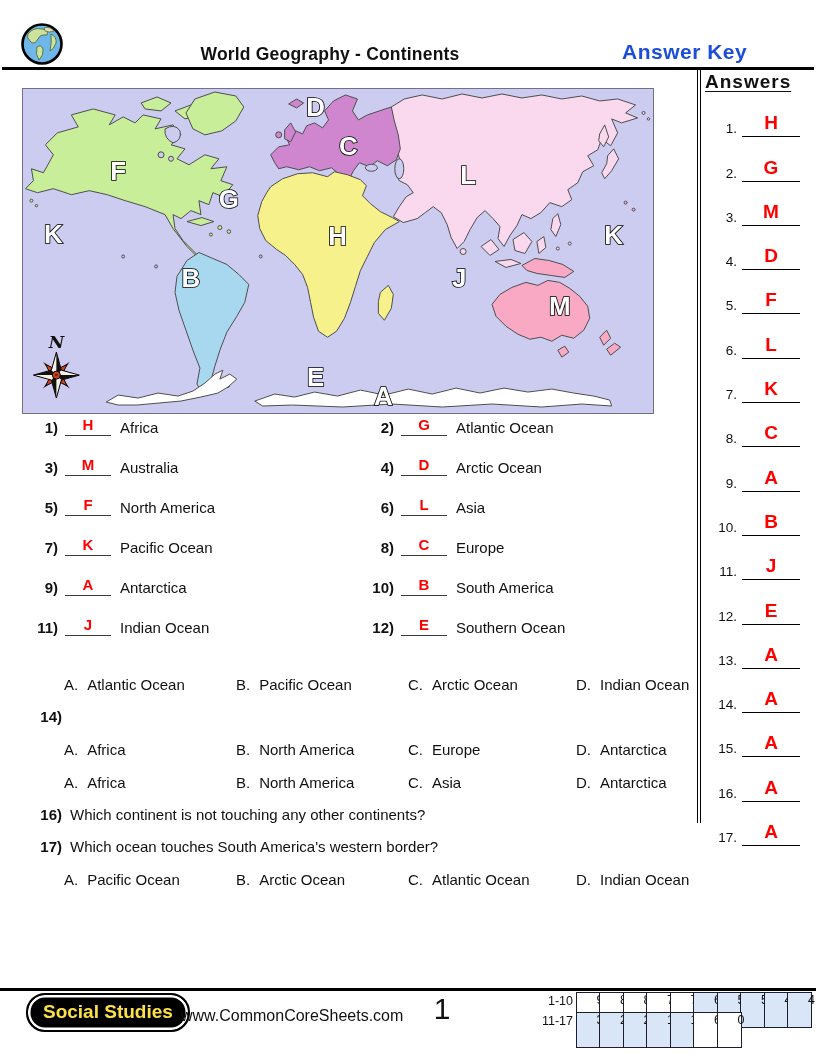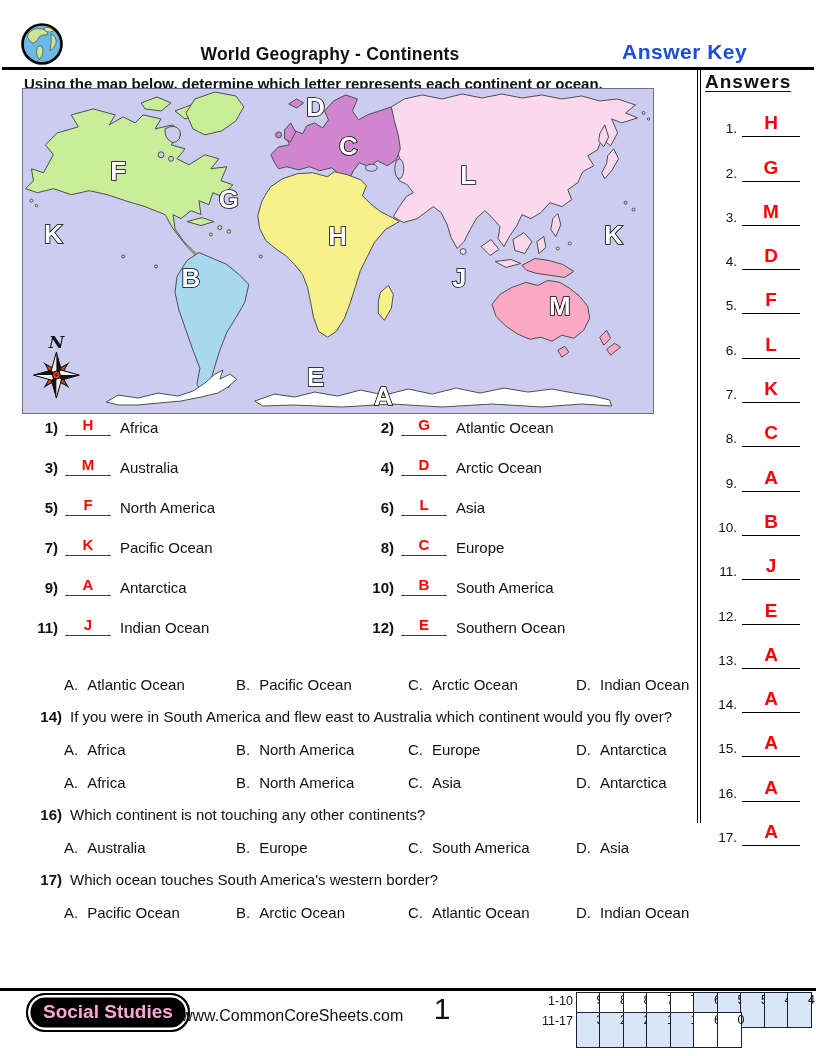--- a/index.html
+++ b/index.html
@@ -51,21 +51,21 @@
   .answers-inner { border-left:1.5px solid #000; height:100%; padding-left:4px; }
   .answers-title { font-size:19px; font-weight:bold; text-decoration:underline; text-underline-offset:3px;
                    letter-spacing:1px; padding-top:1px; }
   .ans-item { height:44.3px; display:flex; align-items:flex-end; padding-left:4px; }
   .ans-num { width:28px; min-width:28px; text-align:right; font-size:13.5px; margin-right:5px; padding-bottom:1px; }
   .ans-line { width:58px; border-bottom:1.8px solid #000; text-align:center; color:#ff0000;
               font-weight:bold; font-size:19px; line-height:1; padding-bottom:4px; }
 
   
   .footer-rule { position:absolute; left:0; right:0; top:988px; height:3px; background:#000; }
-  .badge { position:absolute; left:26px; top:993px; background:#000; color:#f9a8d4; font-weight:bold;
+  .badge { position:absolute; left:26px; top:993px; background:#000; color:#fde047; font-weight:bold;
            font-size:19px; padding:6px 15px 7px; border-radius:19px; border:2px solid #000;
            box-shadow: inset 0 0 0 2.5px #fff; }
   .website { position:absolute; left:181px; top:1007px; font-size:16px; }
   .page-num { position:absolute; left:400px; top:992px; width:84px; text-align:center; font-size:30px; }
   .score-table { position:absolute; right:4px; top:992px; }
   .score-row { display:flex; height:18px; margin-bottom:2px; }
   .score-label { width:44px; text-align:right; font-size:12.5px; line-height:18px; margin-right:4px; }
   .score-cell { width:25px; height:36px; border:1.5px solid #1d1d2b; margin-left:-1.5px;
                 text-align:center; font-size:12.5px; line-height:15px; background:#fff;padding-left:20px; }
   .score-cell.hl { background:#d8e6f7; }
@@ -81,21 +81,20 @@
       <path d="M8,12 Q13,5 22,7 Q29,8 27,13 Q20,12 18,17 Q14,24 10,19 Q6,15 8,12 Z" fill="#cde39b" stroke="#42622e" stroke-width="0.8"></path>
       <path d="M17,25 Q21,22 23,27 Q24,33 19,38 Q15,32 17,25 Z" fill="#cde39b" stroke="#42622e" stroke-width="0.8"></path>
       <path d="M31,12 Q37,15 36,21 Q34,27 30,29 Q32,20 31,12 Z" fill="#cde39b" stroke="#42622e" stroke-width="0.8"></path>
       <path d="M24,6 Q30,4 34,9 Q29,11 25,9 Z" fill="#e8e0b0" stroke="#42622e" stroke-width="0.7"></path>
     </svg>
   </div>
   <div class="title">World Geography - Continents</div>
   <div class="name-label">Name:</div>
   <div class="answer-key">Answer Key</div>
   <div class="header-rule"></div>
-  <div class="instruction">Using the map below, determine which letter represents each continent or ocean.</div>
 
   <div class="map-wrap">
     <svg width="629" height="323" viewBox="0 0 630 324">
 
       <path class="coast land-na" d="M2,100 L10,92 L8,80 L20,84 L30,66 L22,56 L34,44 L55,38 L48,26 L70,20 L92,26 L86,36 L100,28 L112,34 L120,26 L138,30 L132,40 L150,36 L158,46 L148,56 L162,60 L154,70 L166,76 L182,66 L196,70 L188,80 L204,78 L198,92 L210,96 L200,108 L190,104 L186,116 L176,112 L178,126 L168,122 L158,130 L150,126 L152,140 L160,152 L170,162 L180,172 L188,178 L193,184 L186,182 L176,170 L164,158 L150,140 L142,126 L122,118 L102,112 L84,106 L66,102 L48,106 L30,100 L14,104 Z"></path>
       <path class="coast land-na" d="M118,14 L134,8 L148,14 L138,22 L122,20 Z"></path>
       <path class="coast land-na" d="M152,22 L168,16 L178,26 L162,30 Z"></path>
       <path class="coast land-na" d="M170,40 L163,24 L172,10 L192,3 L213,7 L221,18 L213,32 L199,42 L182,46 Z"></path>
       <path class="coast water" d="M142,40 Q152,34 157,42 Q159,52 150,54 Q141,50 142,40 Z"></path>
       <circle class="coast water" cx="138" cy="66" r="3"></circle>
@@ -242,47 +241,40 @@
       <div class="q-choices">
         <span class="choice"><span class="c-key">A.</span><span>Atlantic Ocean</span></span>
         <span class="choice"><span class="c-key">B.</span><span>Pacific Ocean</span></span>
         <span class="choice"><span class="c-key">C.</span><span>Arctic Ocean</span></span>
         <span class="choice"><span class="c-key">D.</span><span>Indian Ocean</span></span>
       </div>
     </div>
     <div class="q">
       <div class="q-head">
         <span class="q-num">14)</span>
-        <span class="q-text">If you were in South America and flew east to Australia which continent would you fly over?</span>
       </div>
       <div class="q-choices">
         <span class="choice"><span class="c-key">A.</span><span>Africa</span></span>
         <span class="choice"><span class="c-key">B.</span><span>North America</span></span>
         <span class="choice"><span class="c-key">C.</span><span>Europe</span></span>
         <span class="choice"><span class="c-key">D.</span><span>Antarctica</span></span>
       </div>
     </div>
     <div class="q">
       <div class="q-choices">
         <span class="choice"><span class="c-key">A.</span><span>Africa</span></span>
         <span class="choice"><span class="c-key">B.</span><span>North America</span></span>
         <span class="choice"><span class="c-key">C.</span><span>Asia</span></span>
         <span class="choice"><span class="c-key">D.</span><span>Antarctica</span></span>
       </div>
     </div>
     <div class="q">
       <div class="q-head">
         <span class="q-num">16)</span>
         <span class="q-text">Which continent is not touching any other continents?</span>
-      </div>
-      <div class="q-choices">
-        <span class="choice"><span class="c-key">A.</span><span>Australia</span></span>
-        <span class="choice"><span class="c-key">B.</span><span>Europe</span></span>
-        <span class="choice"><span class="c-key">C.</span><span>South America</span></span>
-        <span class="choice"><span class="c-key">D.</span><span>Asia</span></span>
       </div>
     </div>
     <div class="q">
       <div class="q-head">
         <span class="q-num">17)</span>
         <span class="q-text">Which ocean touches South America's western border?</span>
       </div>
       <div class="q-choices">
         <span class="choice"><span class="c-key">A.</span><span>Pacific Ocean</span></span>
         <span class="choice"><span class="c-key">B.</span><span>Arctic Ocean</span></span>

